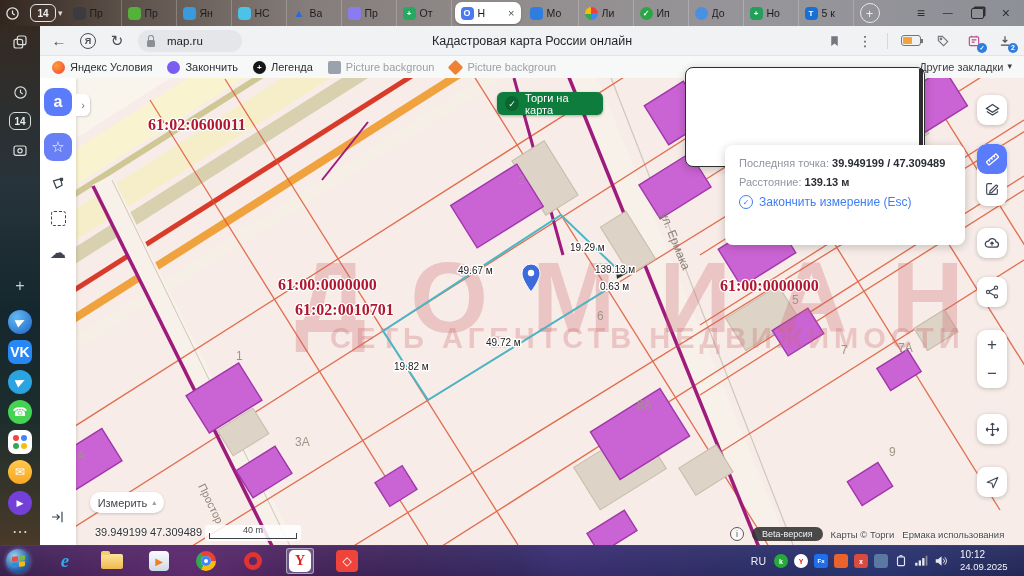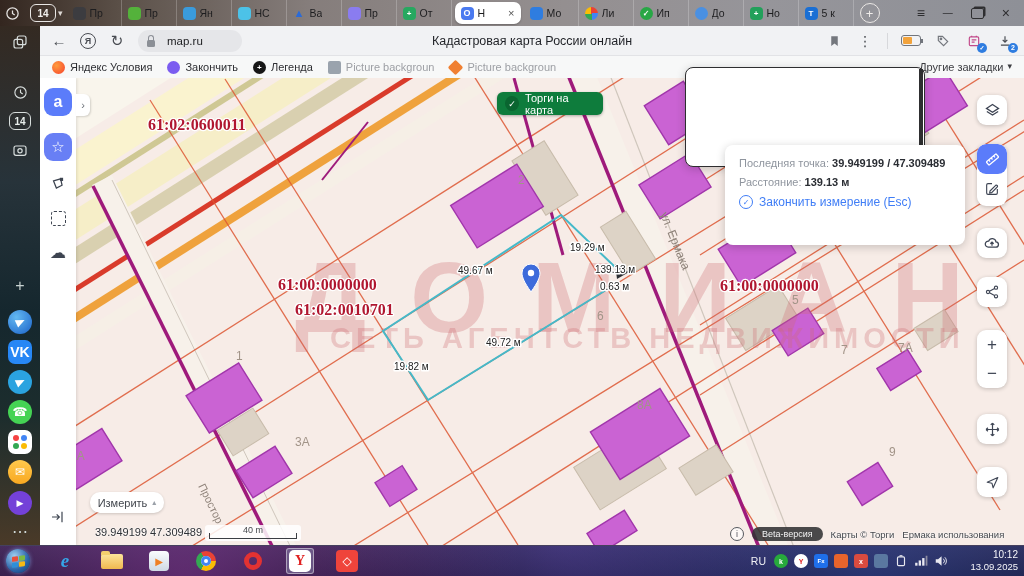--- a/index.html
+++ b/index.html
@@ -122,21 +122,21 @@
 .wmp{width:20px;height:20px;border-radius:4px;background:linear-gradient(180deg,#fafcfe,#cfd9e4);display:flex;align-items:center;justify-content:center;color:#ef7f24;font-size:10px}
 .chrome{width:20px;height:20px;border-radius:50%;background:conic-gradient(from -30deg,#ea4335 0 120deg,#fbbc05 0 240deg,#34a853 0 360deg);position:relative}
 .chrome:after{content:"";position:absolute;left:5px;top:5px;width:10px;height:10px;border-radius:50%;background:#fff;box-shadow:inset 0 0 0 3px #4285f4}
 .opera{width:18px;height:18px;border-radius:50%;border:5px solid #e23232}
 .ybadge{width:22px;height:22px;background:#fff;border-radius:5px;display:flex;align-items:center;justify-content:center;color:#e02020;font-weight:bold;font-size:14px;font-family:"Liberation Serif",serif}
 .adesk{width:22px;height:22px;background:#ef443b;border-radius:4px;display:flex;align-items:center;justify-content:center;color:#fff;font-size:12px}
 .tray{margin-left:auto;display:flex;align-items:center;gap:6px}
 .tray .lang{color:#f0f0f4;font-size:10.5px;margin-right:2px}
 .ti{width:14px;height:14px;border-radius:50%;display:flex;align-items:center;justify-content:center;font-size:7px;color:#fff;font-weight:bold;flex:none}
 .ti.sq{border-radius:3px}
-.clock{color:#f5f5fa;font-size:10px;text-align:right;line-height:1.25;margin-left:6px;width:58px}
+.clock{color:#f5f5fa;font-size:10px;text-align:left;line-height:1.25;margin-left:6px;width:58px}
 svg.ic{display:block}
 </style>
 </head>
 <body>
 
 <div class="screen">
 
   <div class="tabstrip">
     <span class="hicon">
       <svg class="ic" width="15" height="15" viewBox="0 0 24 24" fill="none" stroke="currentColor" stroke-width="2">
@@ -622,17 +622,17 @@
           </svg>
       </span>
       <span>
         <svg class="ic" width="14" height="12" viewBox="0 0 24 20" fill="#e8e8f0">
             <path d="M3 7h4l6-5v16l-6-5H3z"></path>
             <path d="M16 6a5.5 5.5 0 0 1 0 8M18.5 3.5a9 9 0 0 1 0 13" stroke="#e8e8f0" stroke-width="1.6" fill="none"></path>
           </svg>
       </span>
       <span class="clock">
         <div>10:12</div>
-        <div style="font-size:9.5px">13.09.2025</div>
+        <div style="font-size:9.5px">24.09.2025</div>
       </span>
     </div>
   </div>
 </div>
 
 </body></html>

